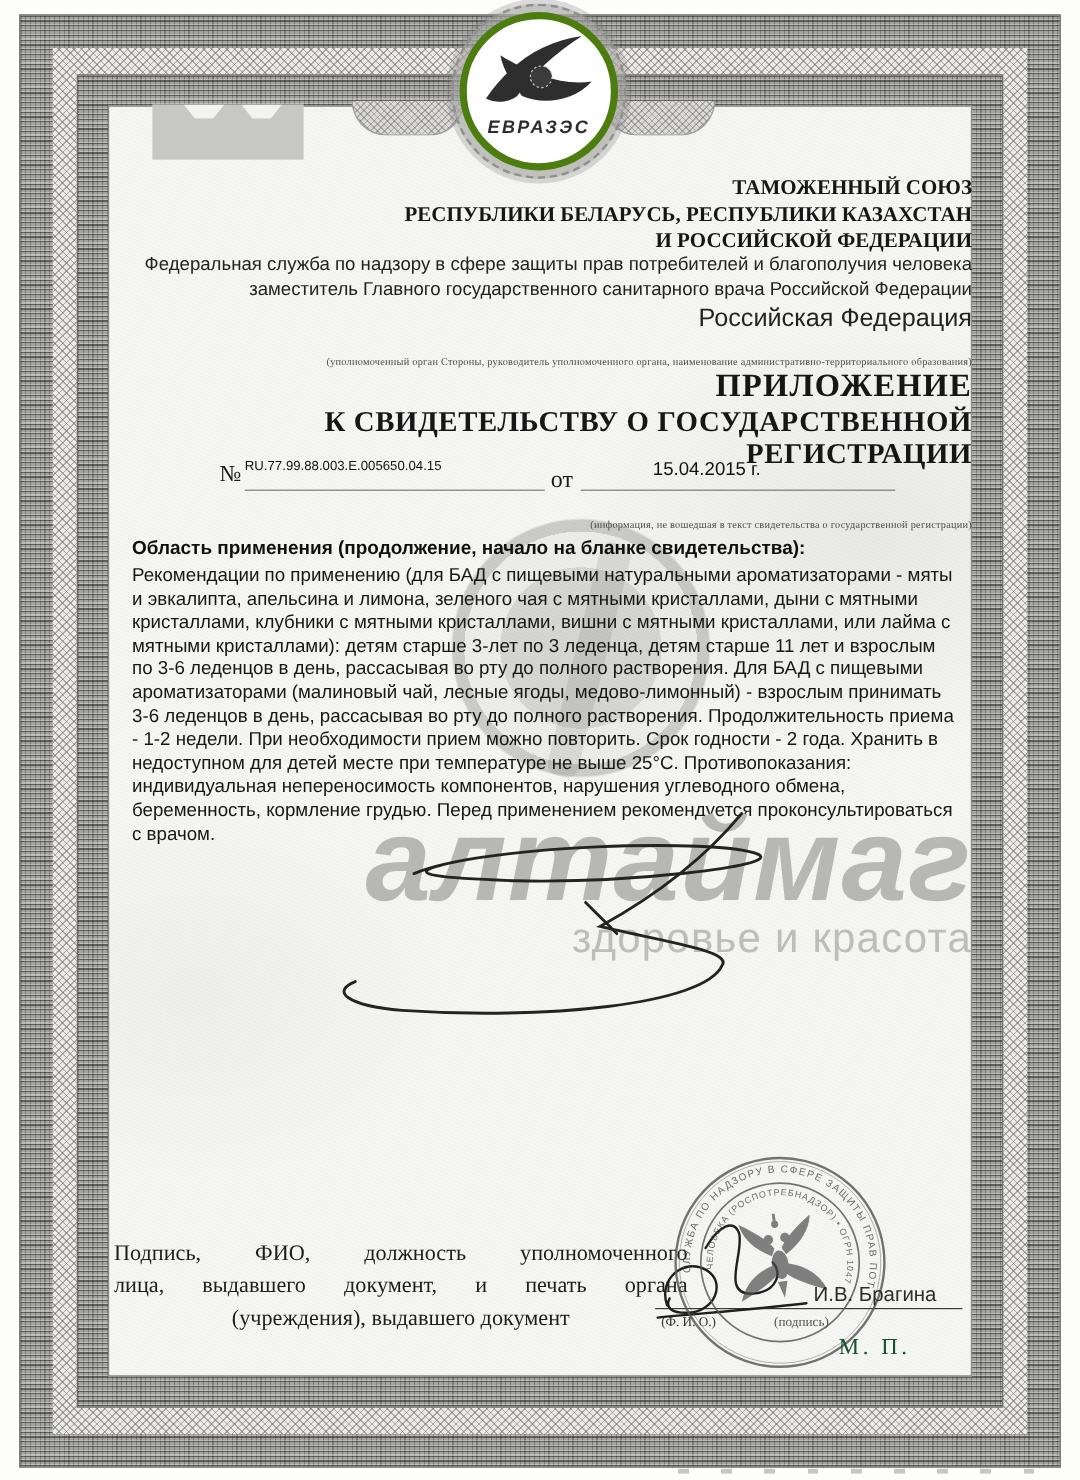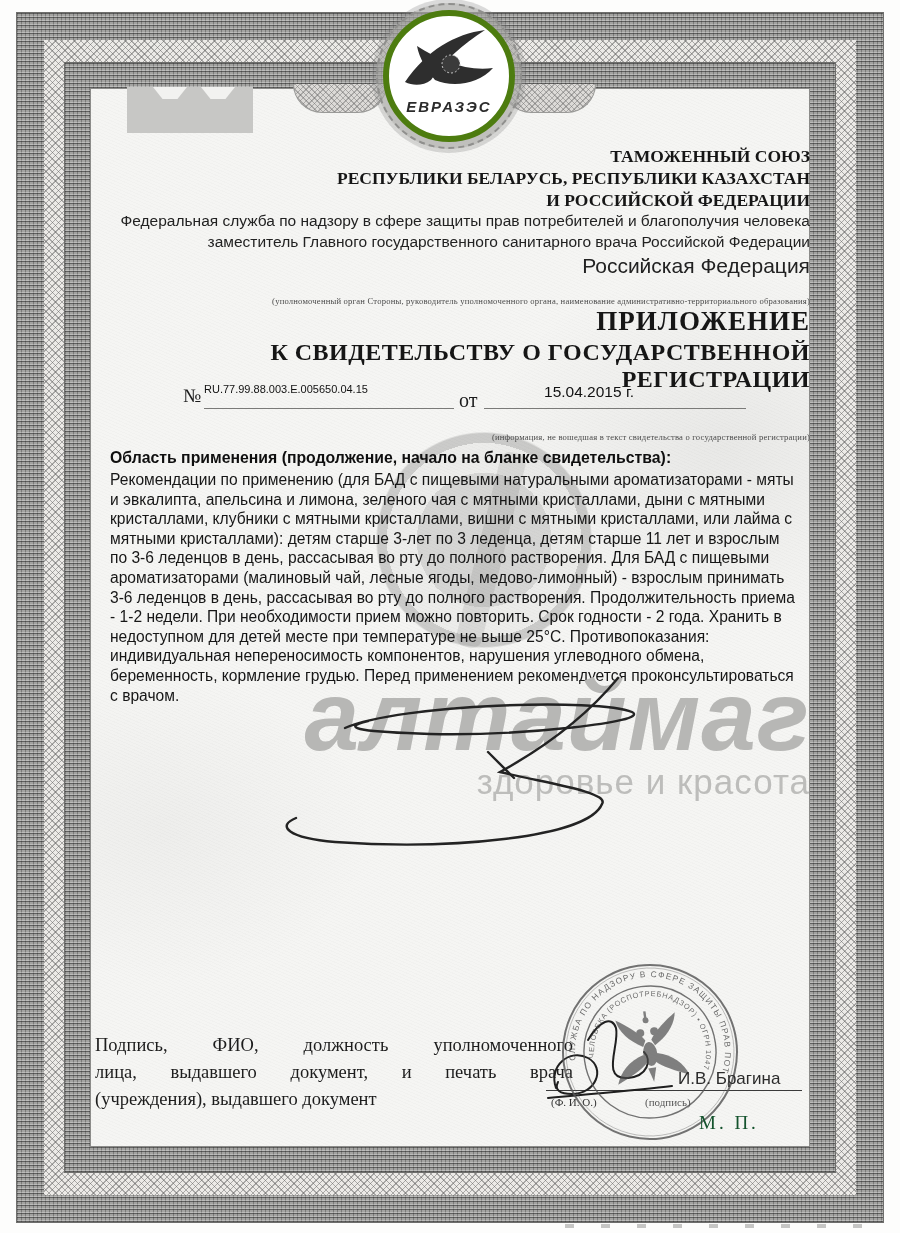--- a/index.html
+++ b/index.html
@@ -79,21 +79,21 @@
     transform:rotate(14deg);z-index:1;border-radius:10px;}
   
   .brand{top:660px;font-weight:bold;font-size:98px;letter-spacing:1px;color:#b7b7b5;z-index:2;font-style:italic;}
   .tagline{top:762px;font-size:35px;letter-spacing:1px;color:#bdbdbb;z-index:2;}
   
   .overlay{position:absolute;left:0;top:0;width:900px;height:1233px;z-index:7;pointer-events:none;}
   
   .footer-note{position:absolute;left:95px;top:1032px;width:478px;font-family:"Liberation Serif",serif;
     font-size:18.5px;line-height:27px;color:#1d1d1d;z-index:3;}
   .jline{text-align:justify;text-align-last:justify;}
-  .jlast{text-align:left;}
+  .jlast{text-align:center;}
   .sig-line{left:546px;top:1090px;width:256px;border-top:1.5px solid #3a3a3a;z-index:3;}
   .fio{position:absolute;left:551px;top:1096px;font-family:"Liberation Serif",serif;font-size:11px;color:#333;z-index:3;}
   .podpis{position:absolute;left:645px;top:1096px;font-family:"Liberation Serif",serif;font-size:11px;color:#555;z-index:3;}
   .signer{position:absolute;left:678px;top:1069px;font-size:17px;color:#2b2b2b;z-index:9;}
   .mp{position:absolute;left:699px;top:1112px;font-family:"Liberation Serif",serif;font-size:19px;
     letter-spacing:3px;color:#14532d;z-index:9;}
   .stamp{position:absolute;left:558px;top:960px;width:184px;height:184px;z-index:8;opacity:.82;}
   .remnants{position:absolute;left:565px;top:1224px;width:300px;height:4px;opacity:.5;
     background:repeating-linear-gradient(90deg,#8f8f8d 0 9px, transparent 9px 36px);}
 </style>
@@ -162,21 +162,21 @@
     </g>
     <g fill="none" stroke="#1f1f1f" stroke-width="2" stroke-linecap="round">
       <path d="M 556 1088 C 548 1066, 570 1048, 588 1058 C 606 1068, 596 1094, 572 1094 C 560 1094, 554 1090, 558 1082"></path>
       <path d="M 588 1040 C 600 1020, 612 1016, 616 1028 C 620 1045, 600 1080, 628 1078 C 648 1076, 652 1060, 644 1052"></path>
       <path d="M 548 1098 C 590 1094, 640 1090, 672 1086"></path>
     </g>
   </svg>
 
   <div class="footer-note">
     <div class="jline">Подпись, ФИО, должность уполномоченного</div>
-    <div class="jline">лица, выдавшего документ, и печать врача</div>
+    <div class="jline">лица, выдавшего документ, и печать органа</div>
     <div class="jlast">(учреждения), выдавшего документ</div>
   </div>
 
   <div class="uline sig-line"></div>
   <div class="fio">(Ф. И. О.)</div>
   <div class="podpis">(подпись)</div>
   <div class="signer">И.В. Брагина</div>
   <div class="mp">М. П.</div>
 
   <svg class="stamp" viewBox="0 0 184 184">

